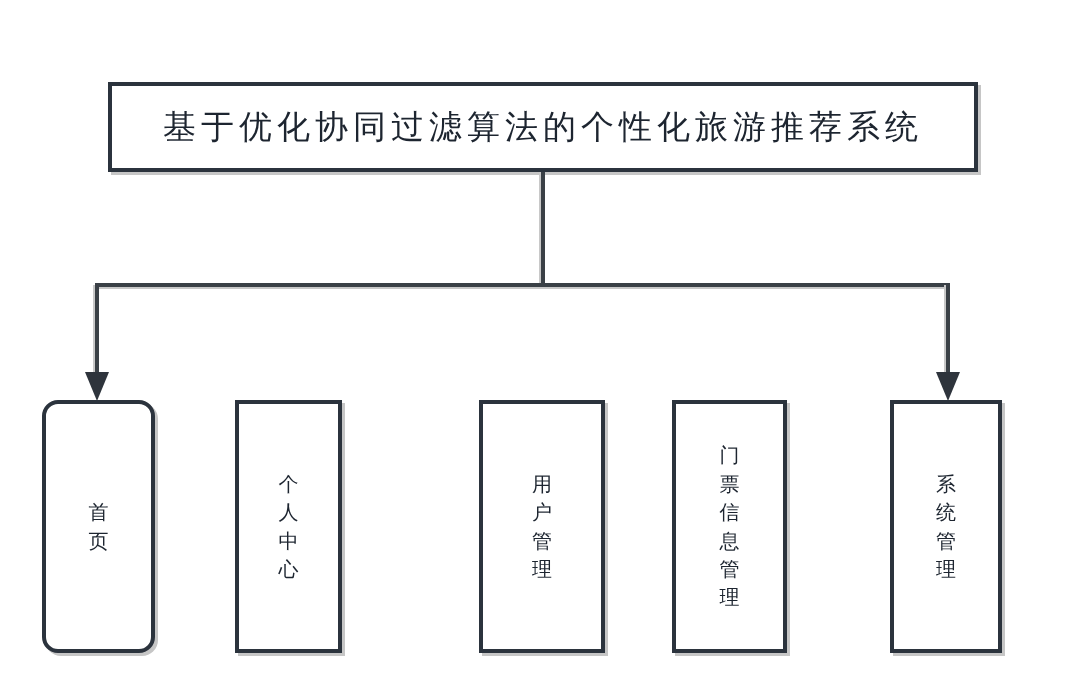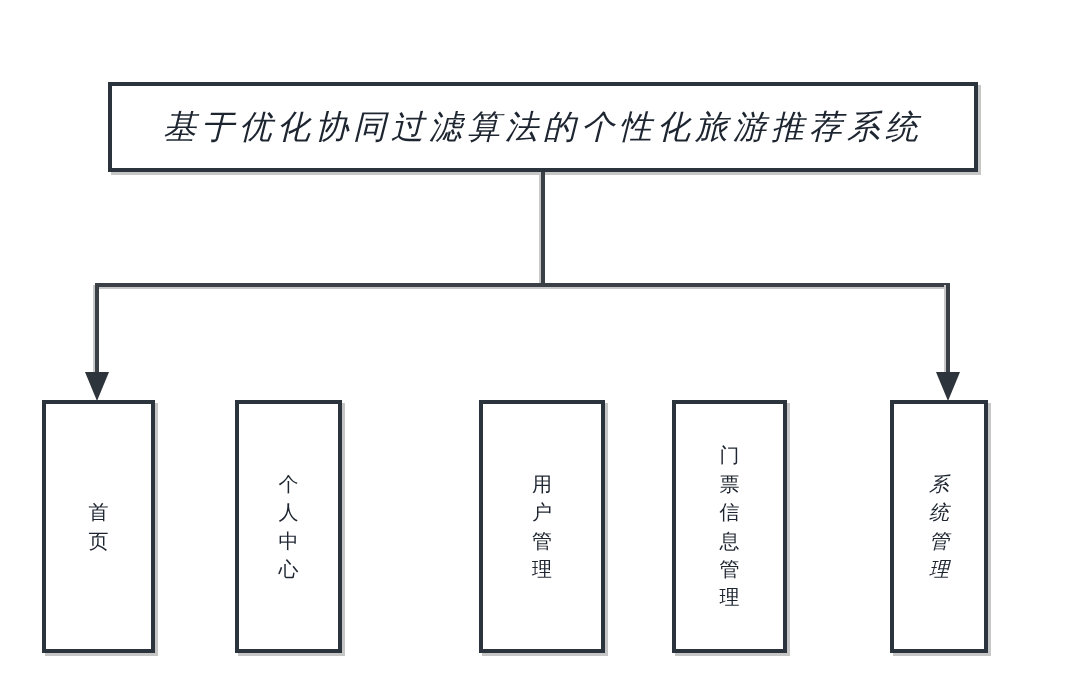--- a/index.html
+++ b/index.html
@@ -29,21 +29,20 @@
     display: flex;
     align-items: center;
     justify-content: center;
   }
   .root-label {
     font-size: 33px;
     letter-spacing: 5px;
     color: #1d2530;
     white-space: nowrap;
     font-weight: 500;
-    font-style: italic;
   }
   
   .line {
     position: absolute;
     background: #3a4046;
   }
   .line-v { width: 4px; }
   .line-h { height: 4px; }
   .stem         { left: 541px; top: 172px; height: 115px; box-shadow: -2px 0 0 #c8c8c8; }
   .rail         { left: 95px;  top: 283px; width: 855px;  box-shadow: 0 2px 0 #c8c8c8; }
@@ -74,25 +73,25 @@
   }
   .child-label {
     font-size: 20px;
     line-height: 1.42;
     color: #1d2530;
     width: 30px;
     word-break: break-all;
     text-align: center;
     font-weight: 500;
   }
-  .child-1 { left: 42px;  width: 113px; }
+  .child-1 { left: 42px;  width: 113px; border-radius: 16px; }
   .child-2 { left: 235px; width: 107px; }
   .child-3 { left: 479px; width: 126px; }
   .child-4 { left: 672px; width: 115px; }
-  .child-5 { left: 890px; width: 98px; font-style: italic; }
+  .child-5 { left: 890px; width: 112px; }
 </style>
 </head>
 <body>
 
 <div class="canvas">
 
   <div class="root-box">
     <span class="root-label">基于优化协同过滤算法的个性化旅游推荐系统</span>
   </div>
 

